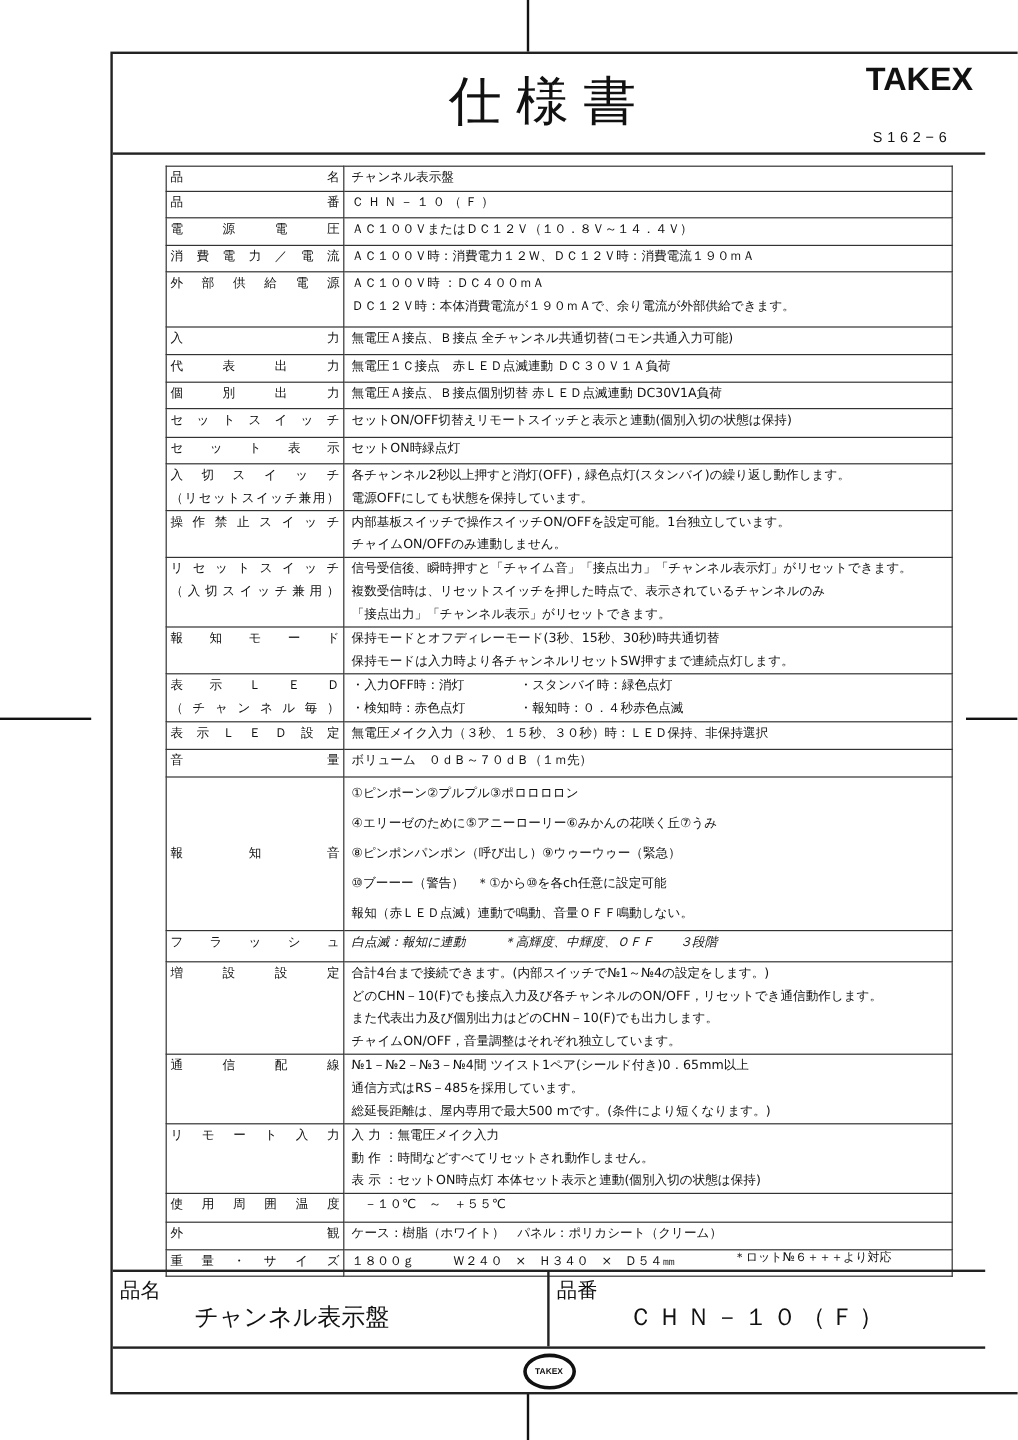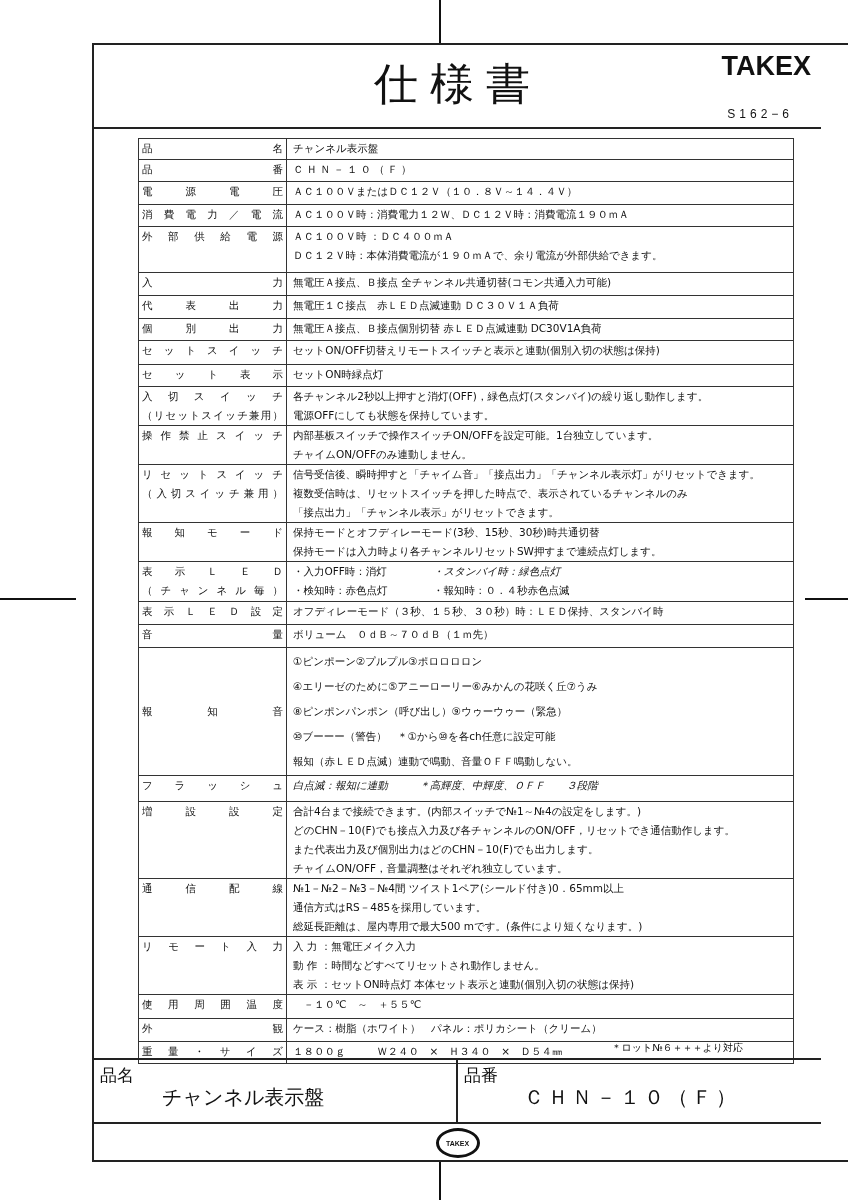--- a/index.html
+++ b/index.html
@@ -296,38 +296,38 @@
               <span>チ</span>
               <span>ャ</span>
               <span>ン</span>
               <span>ネ</span>
               <span>ル</span>
               <span>毎</span>
               <span>）</span>
             </div>
           </td>
           <td style="vertical-align: top;">
-            <div class="valline"><span style="display: inline-block; width: 140px;">・入力OFF時：消灯</span><span style="display: inline-block; width: auto; font-style: italic;">・スタンバイ時：緑色点灯</span></div>
+            <div class="valline"><span style="display: inline-block; width: 140px;">・入力OFF時：消灯</span><span style="display: inline-block; width: auto;">・スタンバイ時：緑色点灯</span></div>
             <div class="valline"><span style="display: inline-block; width: 140px;">・検知時：赤色点灯</span><span style="display: inline-block; width: auto;">・報知時：０．４秒赤色点滅</span></div>
           </td>
         </tr>
         <tr style="height: 23px;">
           <td class="lab" style="vertical-align: top;">
             <div class="labline">
               <span>表</span>
               <span>示</span>
               <span>Ｌ</span>
               <span>Ｅ</span>
               <span>Ｄ</span>
               <span>設</span>
               <span>定</span>
             </div>
           </td>
           <td style="vertical-align: top;">
-            <div class="valline">オフディレーモード（３秒、１５秒、３０秒）時：ＬＥＤ保持、スタンバイ時</div>
+            <div class="valline">無電圧メイク入力（３秒、１５秒、３０秒）時：ＬＥＤ保持、非保持選択</div>
           </td>
         </tr>
         <tr style="height: 23px;">
           <td class="lab" style="vertical-align: top;">
             <div class="labline">
               <span>音</span>
               <span>量</span>
             </div>
           </td>
           <td style="vertical-align: top;">

